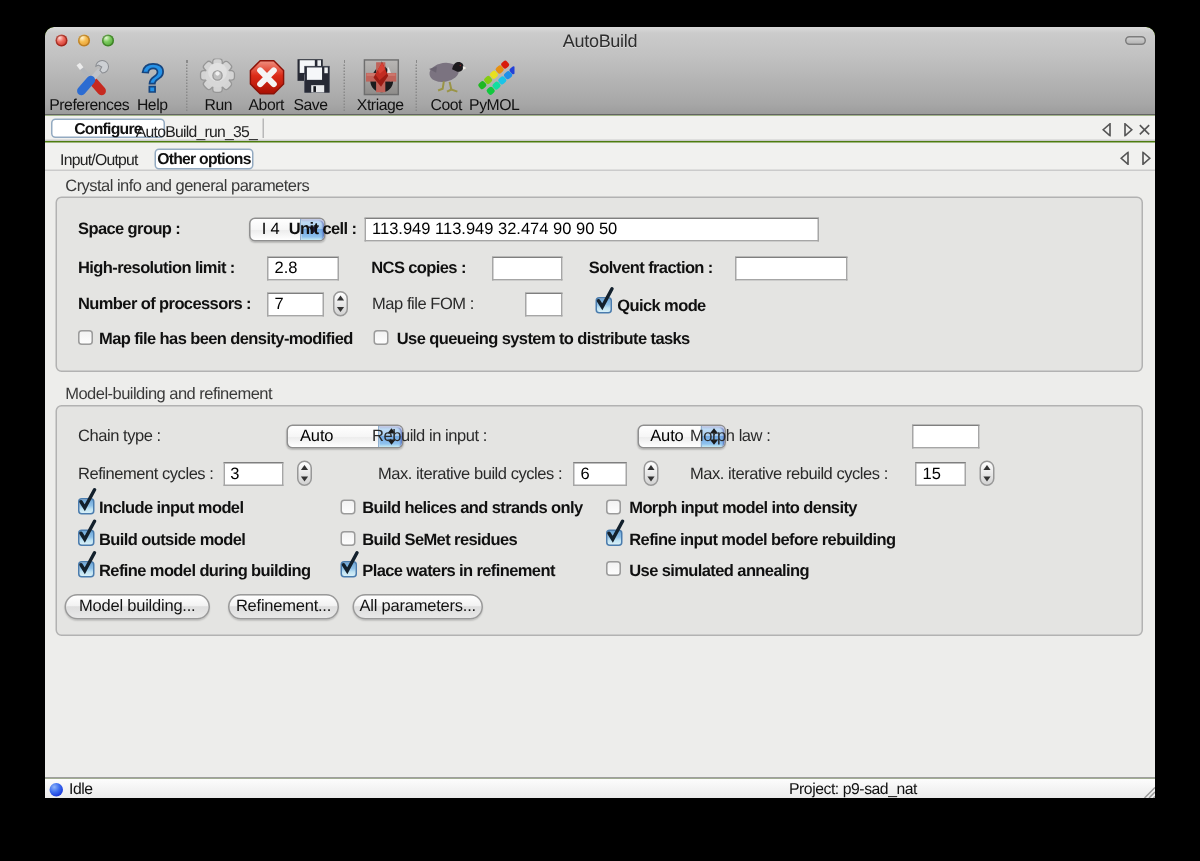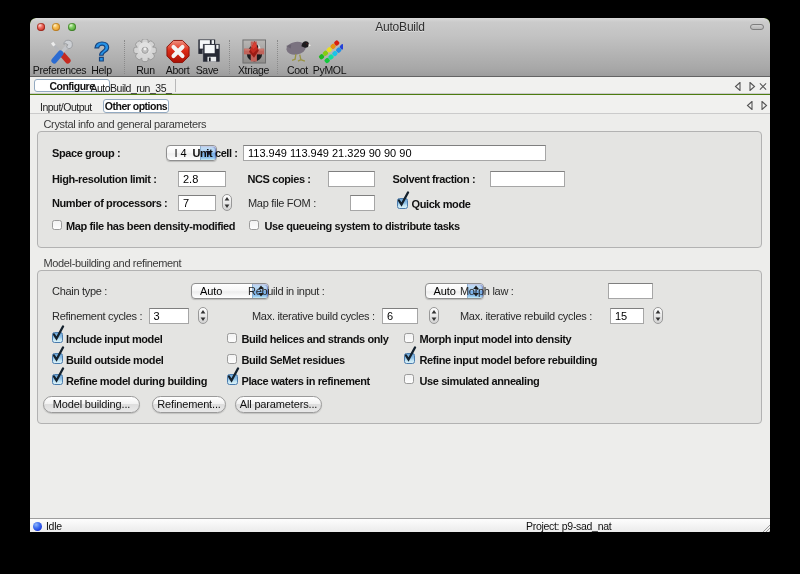--- a/index.html
+++ b/index.html
@@ -226,21 +226,21 @@
     <div class="fieldset" style="top:16.5px; height:117px;"></div>
 
     <div class="lbl b" style="left:22px; top:39px;">Space group :</div>
     <div class="combo" style="left:95.5px; top:31px; width:51px;">
       <span class="ctext">I 4</span>
       <span class="ccap"><svg width="16" height="14" viewBox="0 0 16 14">
             <path d="M4.5,5 L11.5,5 L8,9.5 z" fill="#1a1a38"></path>
           </svg></span>
     </div>
     <div class="lbl b" style="left:162.5px; top:39px;">Unit cell :</div>
-    <div class="tf" style="left:213px; top:31px; width:303px; height:16px;">113.949 113.949 21.329 90 90 90</div>
+    <div class="tf" style="left:213px; top:31px; width:303px; height:16px;">113.949 113.949 32.474 90 90 50</div>
 
     <div class="lbl b" style="left:22px; top:65px;">High-resolution limit :</div>
     <div class="tf" style="left:148px; top:56.5px; width:48px; height:16px;">2.8</div>
     <div class="lbl b" style="left:217.5px; top:65px;">NCS copies :</div>
     <div class="tf" style="left:297.5px; top:56.5px; width:47.5px; height:16px;"></div>
     <div class="lbl b" style="left:362.5px; top:65px;">Solvent fraction :</div>
     <div class="tf" style="left:460px; top:56.5px; width:75px; height:16px;"></div>
 
     <div class="lbl b" style="left:22px; top:89px;">Number of processors :</div>
     <div class="tf" style="left:148px; top:81px; width:38px; height:16px;">7</div>

